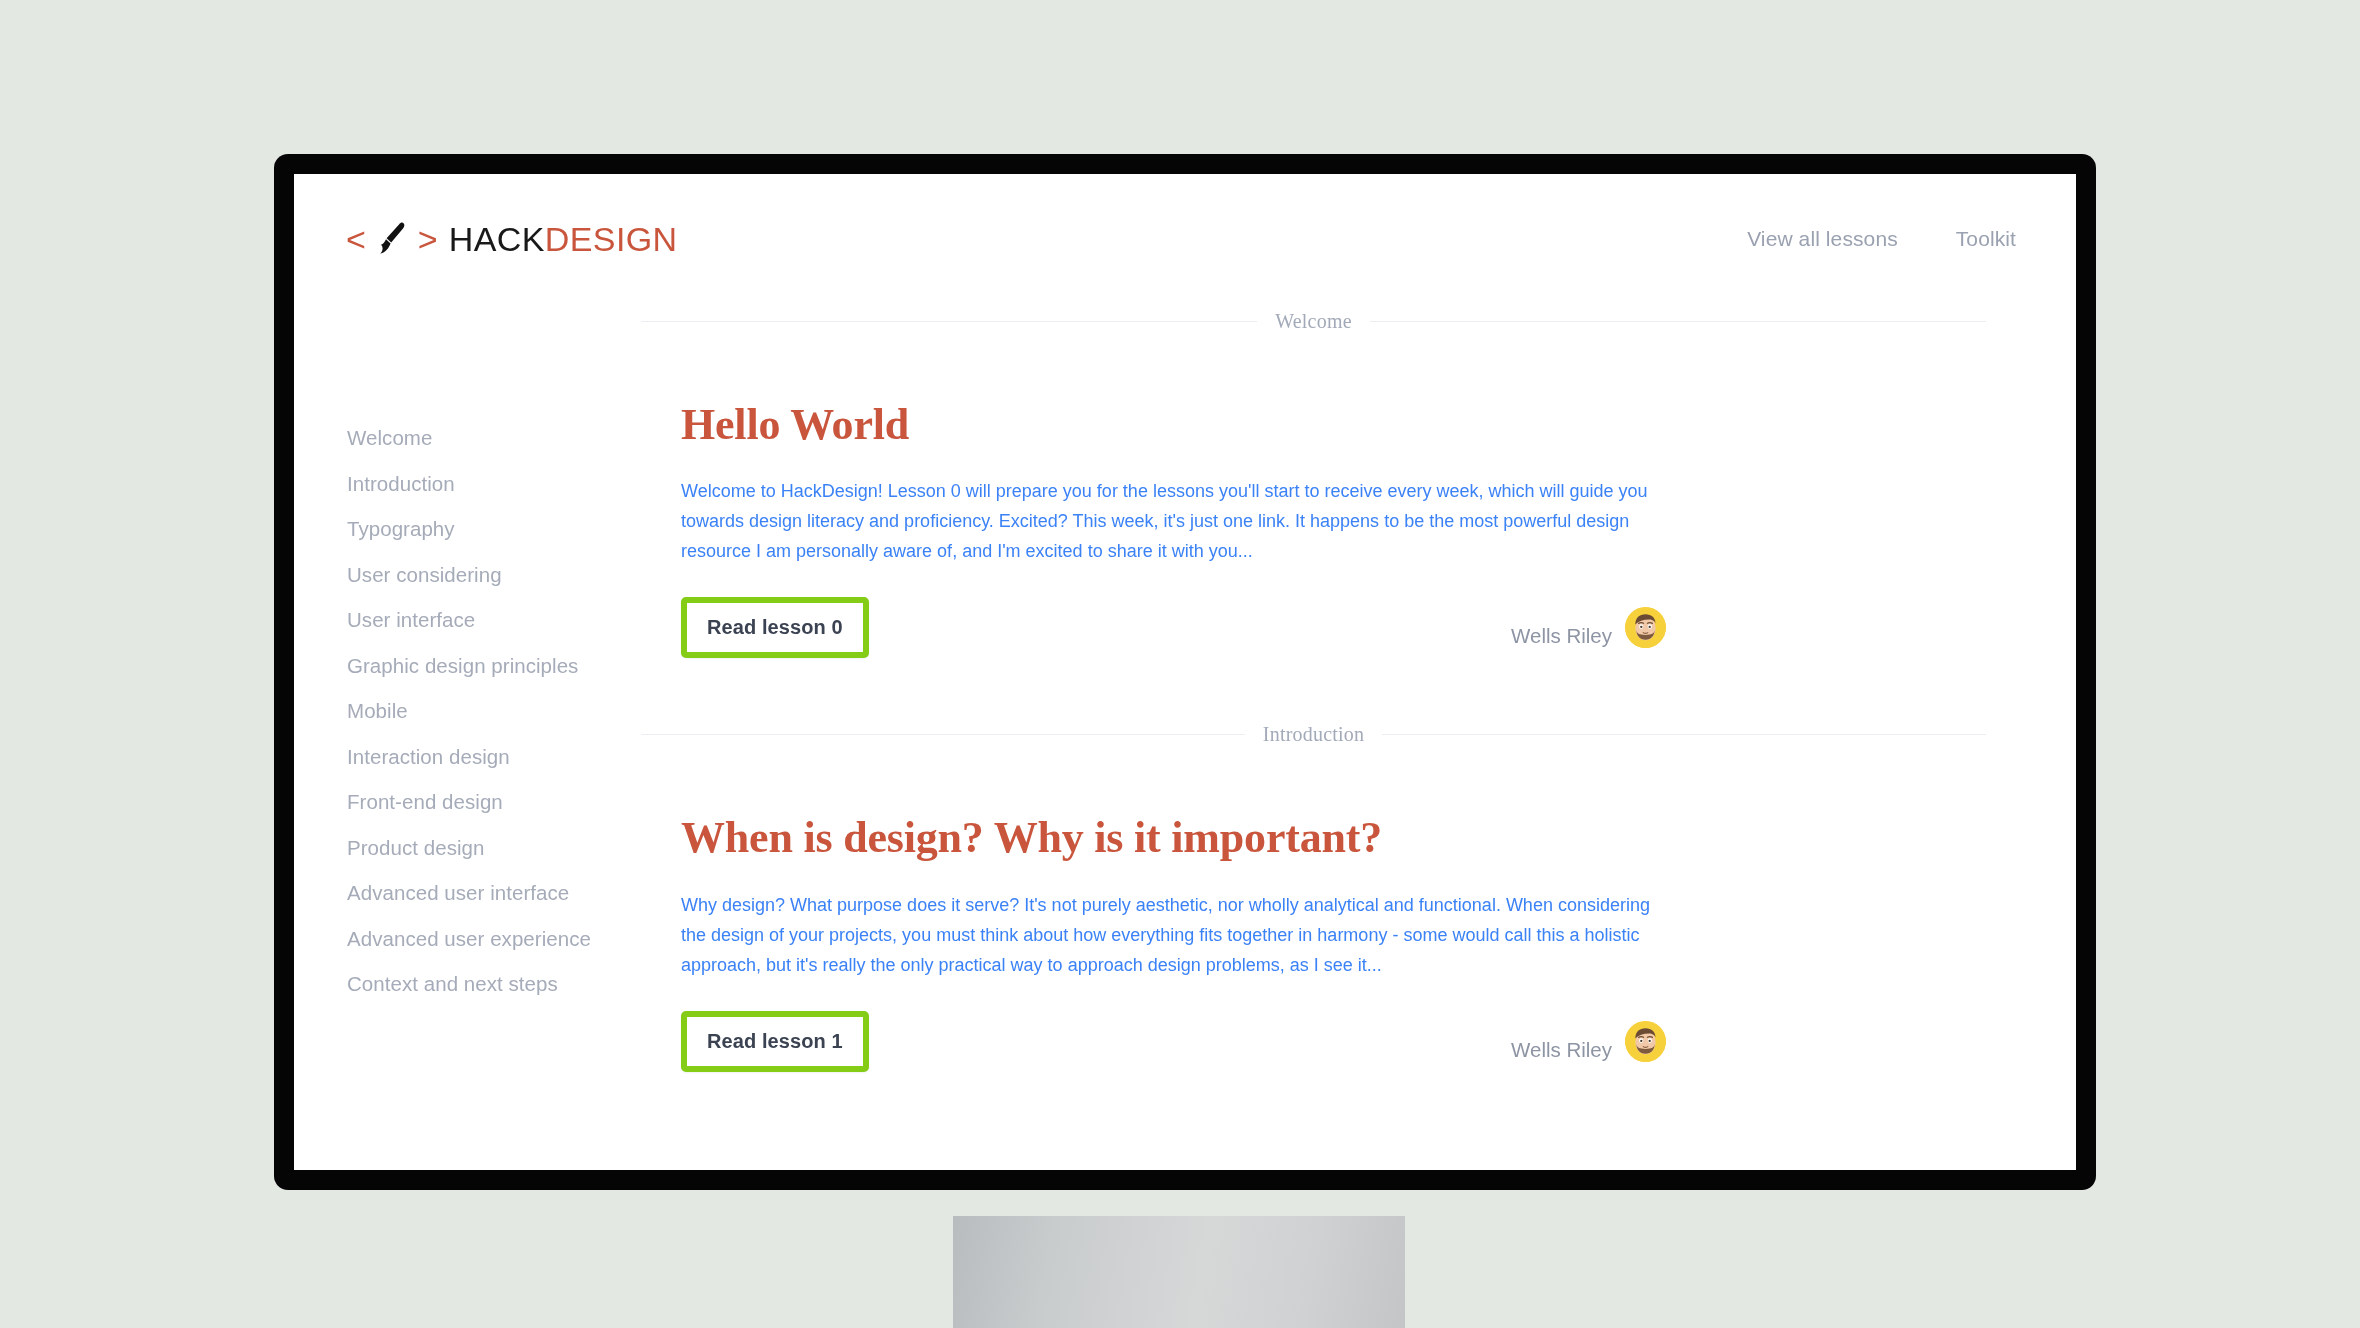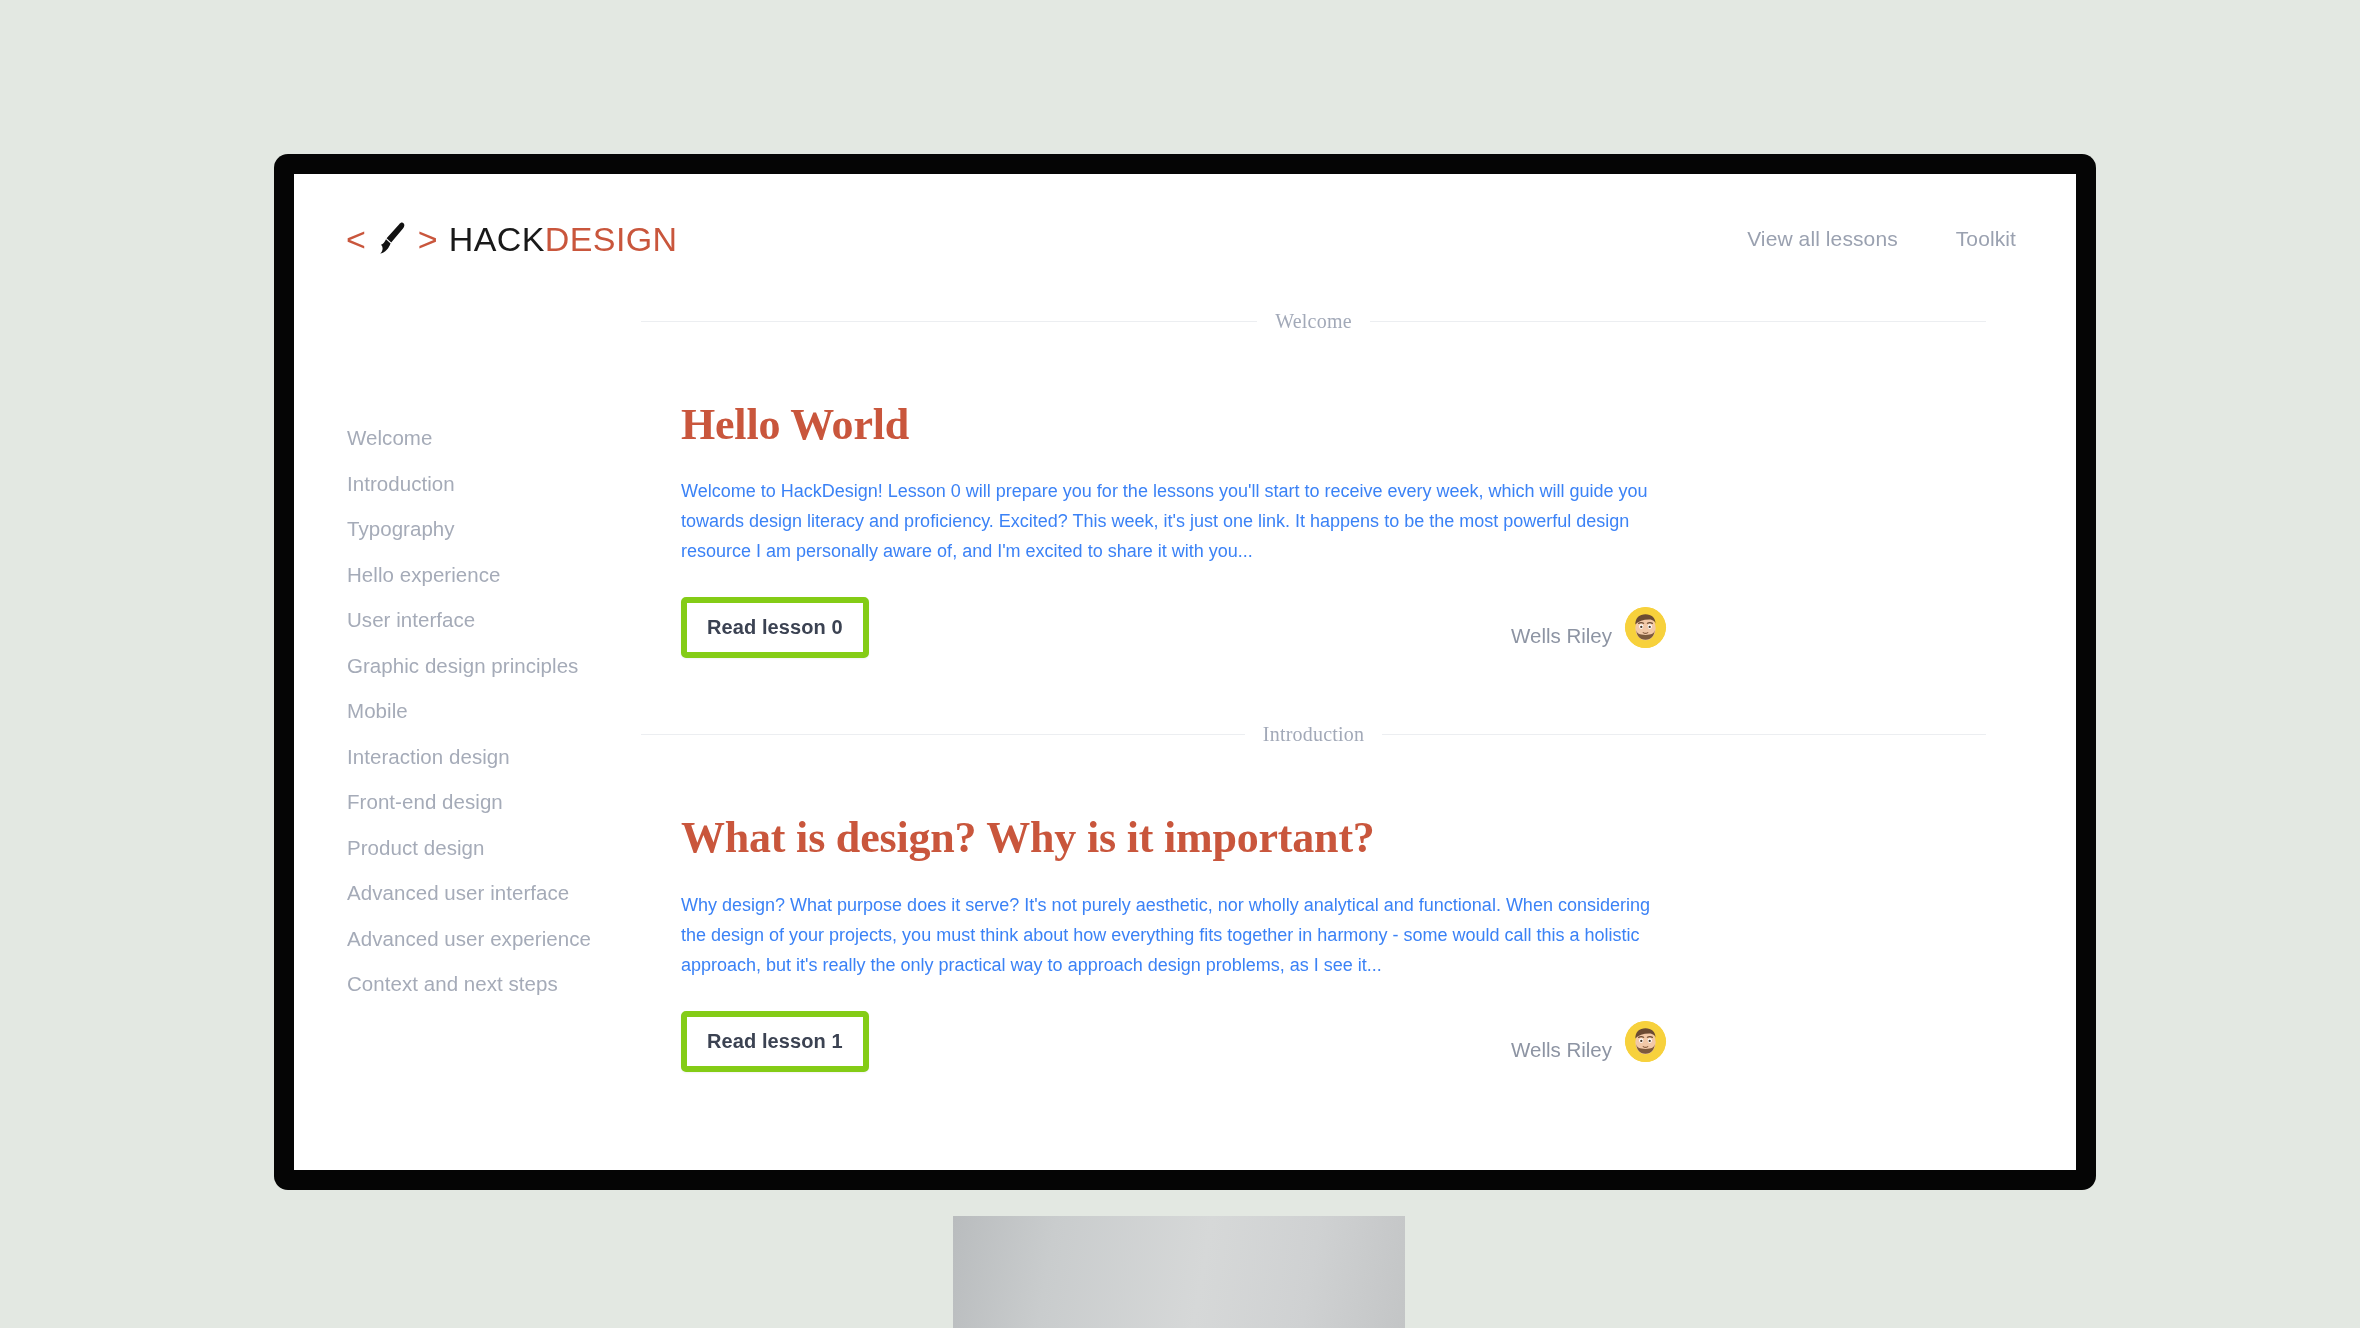--- a/index.html
+++ b/index.html
@@ -222,21 +222,21 @@
         <a href="#" class="nav-link">Toolkit</a>
       </nav>
     </header>
 
     <div id="page-body">
 
       <aside id="sidebar">
         <a href="#" class="sidebar-item">Welcome</a>
         <a href="#" class="sidebar-item">Introduction</a>
         <a href="#" class="sidebar-item">Typography</a>
-        <a href="#" class="sidebar-item">Hello experience</a>
+        <a href="#" class="sidebar-item">User considering</a>
         <a href="#" class="sidebar-item">User interface</a>
         <a href="#" class="sidebar-item">Graphic design principles</a>
         <a href="#" class="sidebar-item">Mobile</a>
         <a href="#" class="sidebar-item">Interaction design</a>
         <a href="#" class="sidebar-item">Front-end design</a>
         <a href="#" class="sidebar-item">Product design</a>
         <a href="#" class="sidebar-item">Advanced user interface</a>
         <a href="#" class="sidebar-item">Advanced user experience</a>
         <a href="#" class="sidebar-item">Context and next steps</a>
       </aside>
@@ -276,21 +276,21 @@
         </section>
 
         <section style="margin-top:65px;">
           <div class="section-divider">
             <span class="divider-rule"></span>
             <span class="divider-label">Introduction</span>
             <span class="divider-rule"></span>
           </div>
 
           <article class="lesson-card">
-            <h2 class="lesson-title">What is design? Why is it important?</h2>
+            <h2 class="lesson-title">When is design? Why is it important?</h2>
             <p class="lesson-excerpt">Why design? What purpose does it serve? It's not purely aesthetic, nor wholly analytical and functional. When considering the design of your projects, you must think about how everything fits together in harmony - some would call this a holistic approach, but it's really the only practical way to approach design problems, as I see it...</p>
             <div class="lesson-footer">
               <a href="#" class="read-button">Read lesson 1</a>
               <div class="author">
                 <span class="author-name">Wells Riley</span>
                 <svg class="avatar" viewBox="0 0 41 41">
                   <circle cx="20.5" cy="20.5" r="20.5" fill="#f7d13c"></circle>
                   <ellipse cx="20.5" cy="21" rx="10.2" ry="12.2" fill="#f2c9a8"></ellipse>
                   <path d="M10.3 17.5 C10.3 10.6 14.6 7.2 20.5 7.2 C26.4 7.2 30.7 10.6 30.7 17.5 C30.7 15 28.2 12.6 24.2 12.6 C18 12.6 13.6 14.2 10.3 17.5 Z" fill="#6b4b33"></path>
                   <path d="M11.3 22.5 C11.3 28 14.5 32.8 20.5 32.8 C26.5 32.8 29.7 28 29.7 22.5 C29.7 26.4 26.3 27.9 20.5 27.9 C14.7 27.9 11.3 26.4 11.3 22.5 Z" fill="#7d5a3d"></path>

